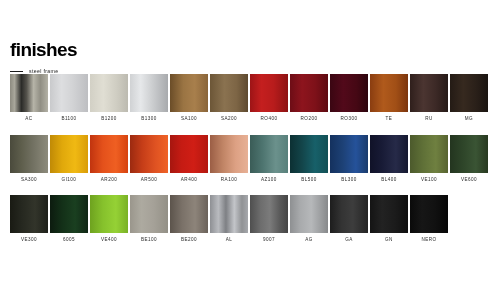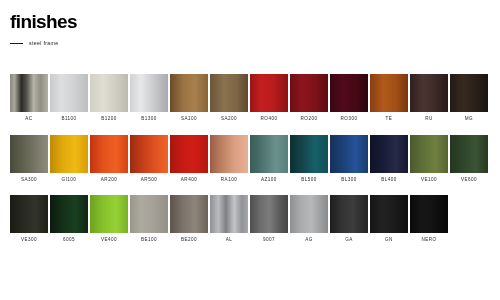--- a/index.html
+++ b/index.html
@@ -18,21 +18,21 @@
   #page {
     position: absolute;
     inset: 0;
     background: #ffffff;
   }
 
   
   #header {
     position: absolute;
     left: 10px;
-    top: 12px;
+    top: 40px;
     text-align: center;
   }
   #page-title {
     font-size: 19px;
     font-weight: bold;
     letter-spacing: -0.6px;
     color: #000000;
     line-height: 1;
     margin: 0;
   }

